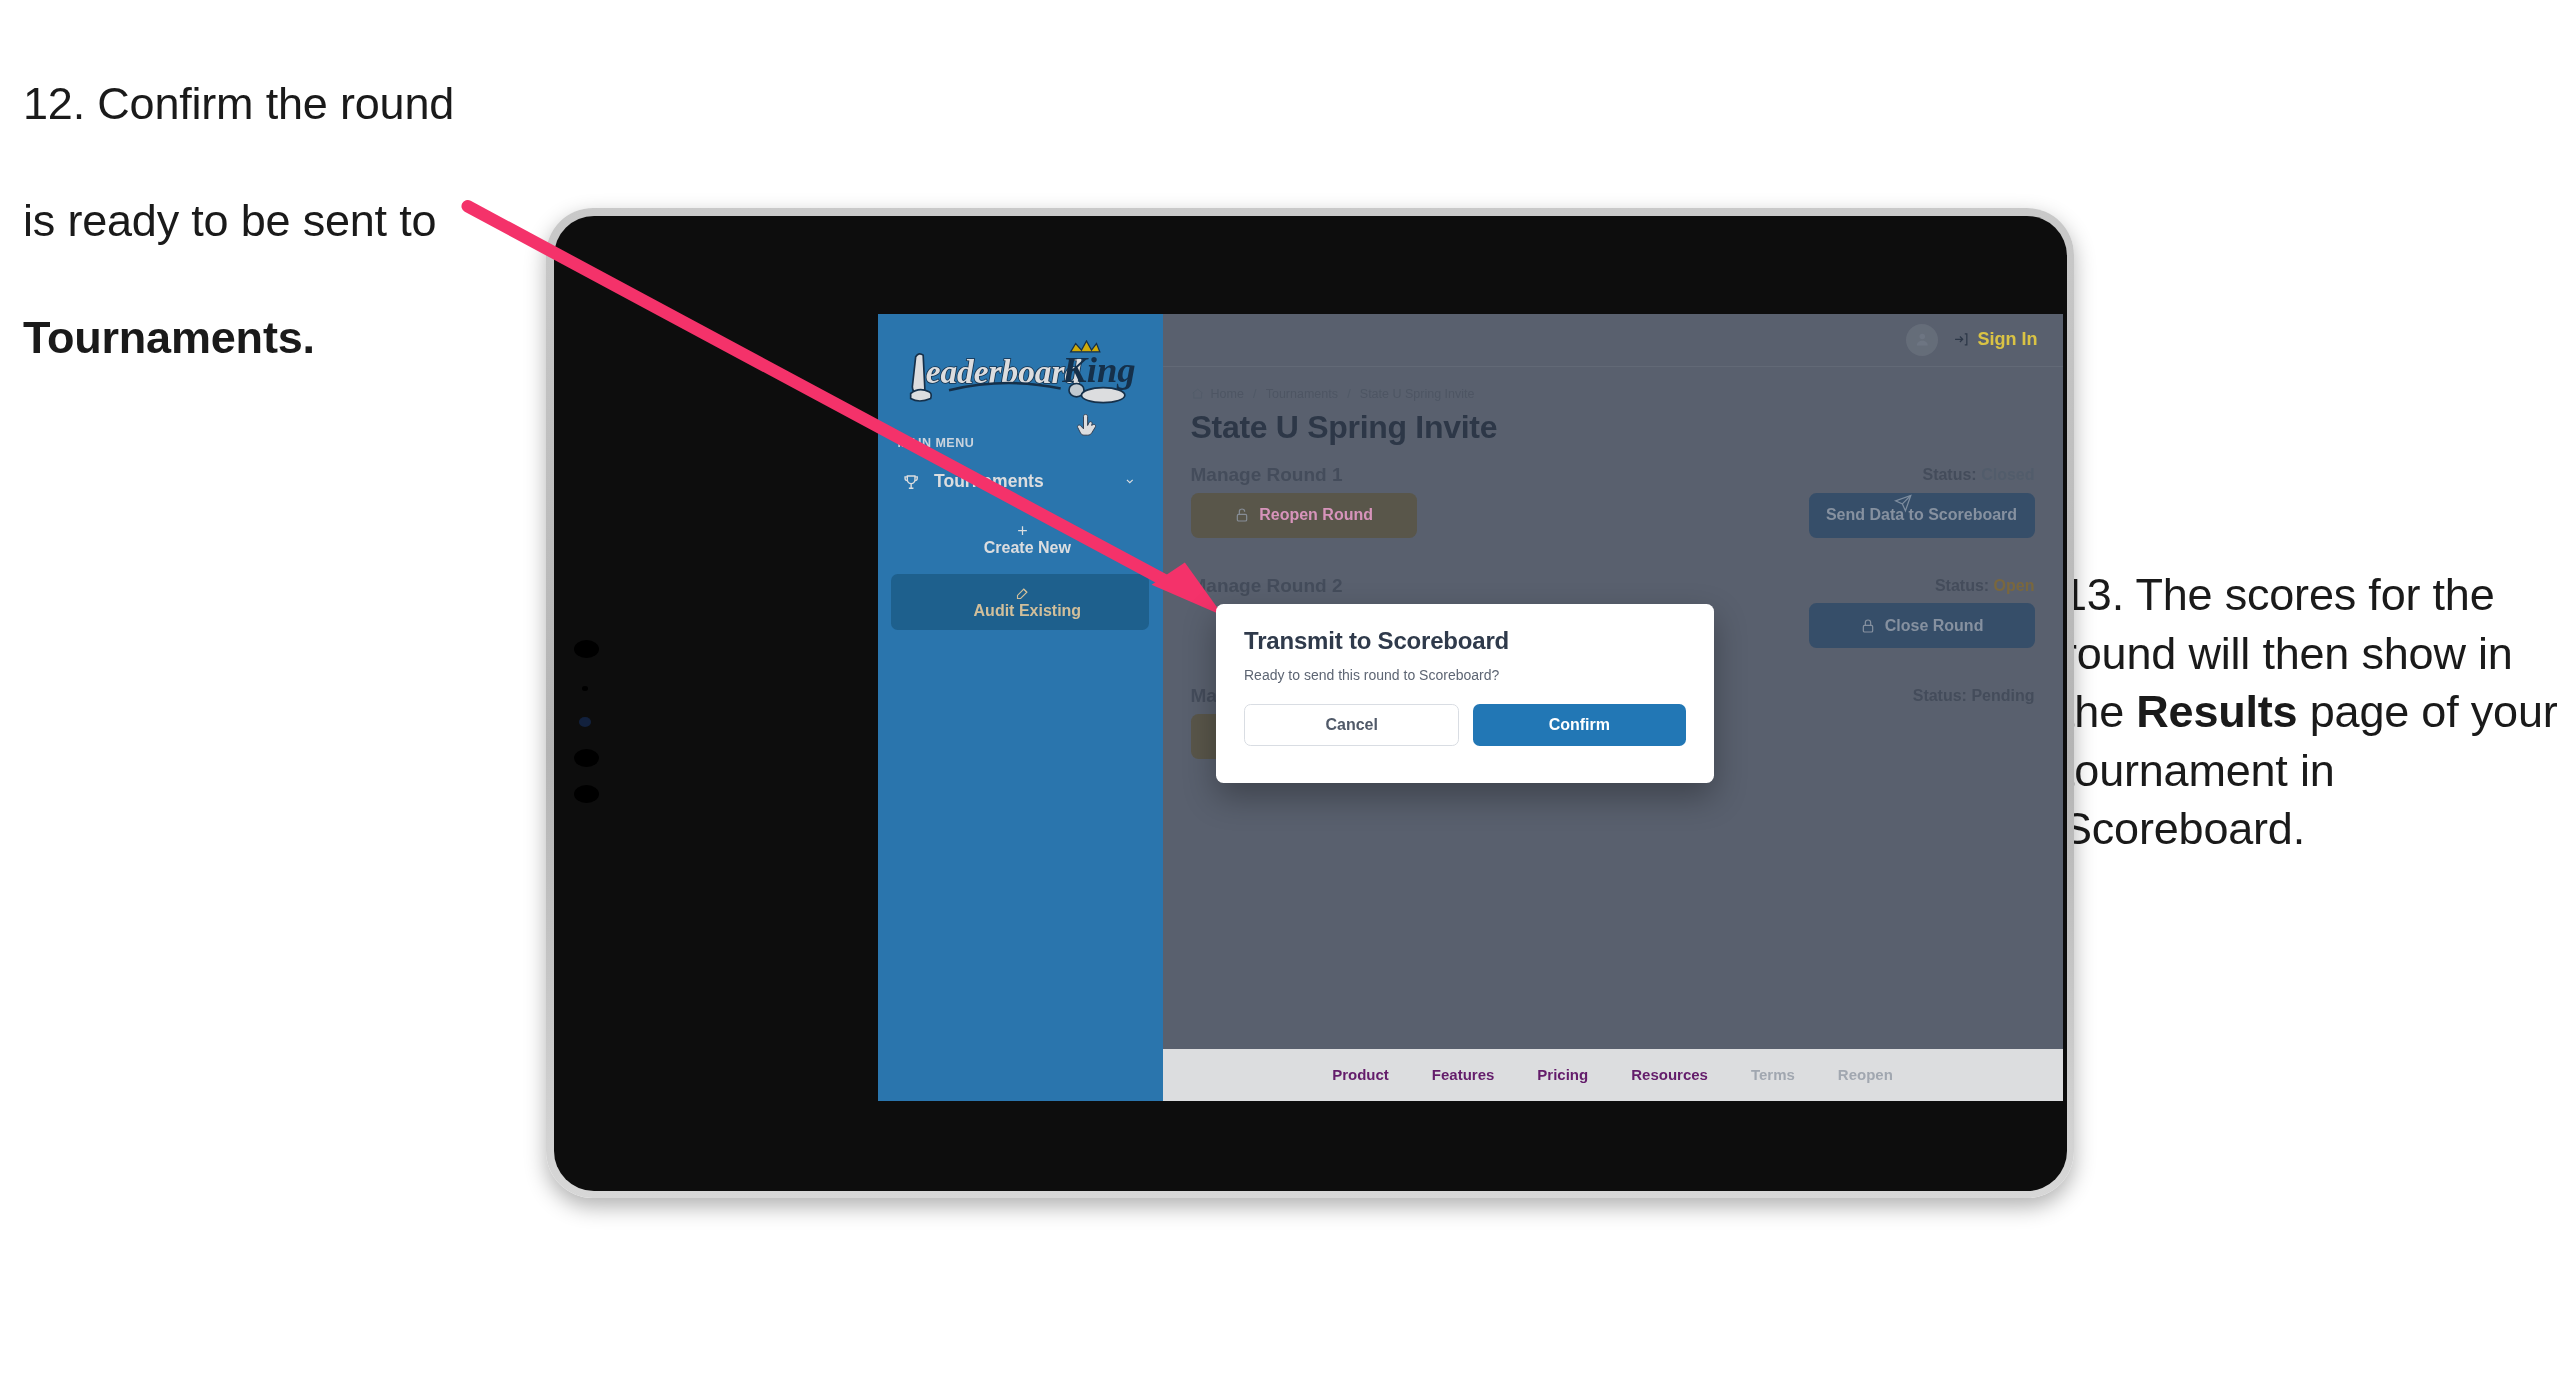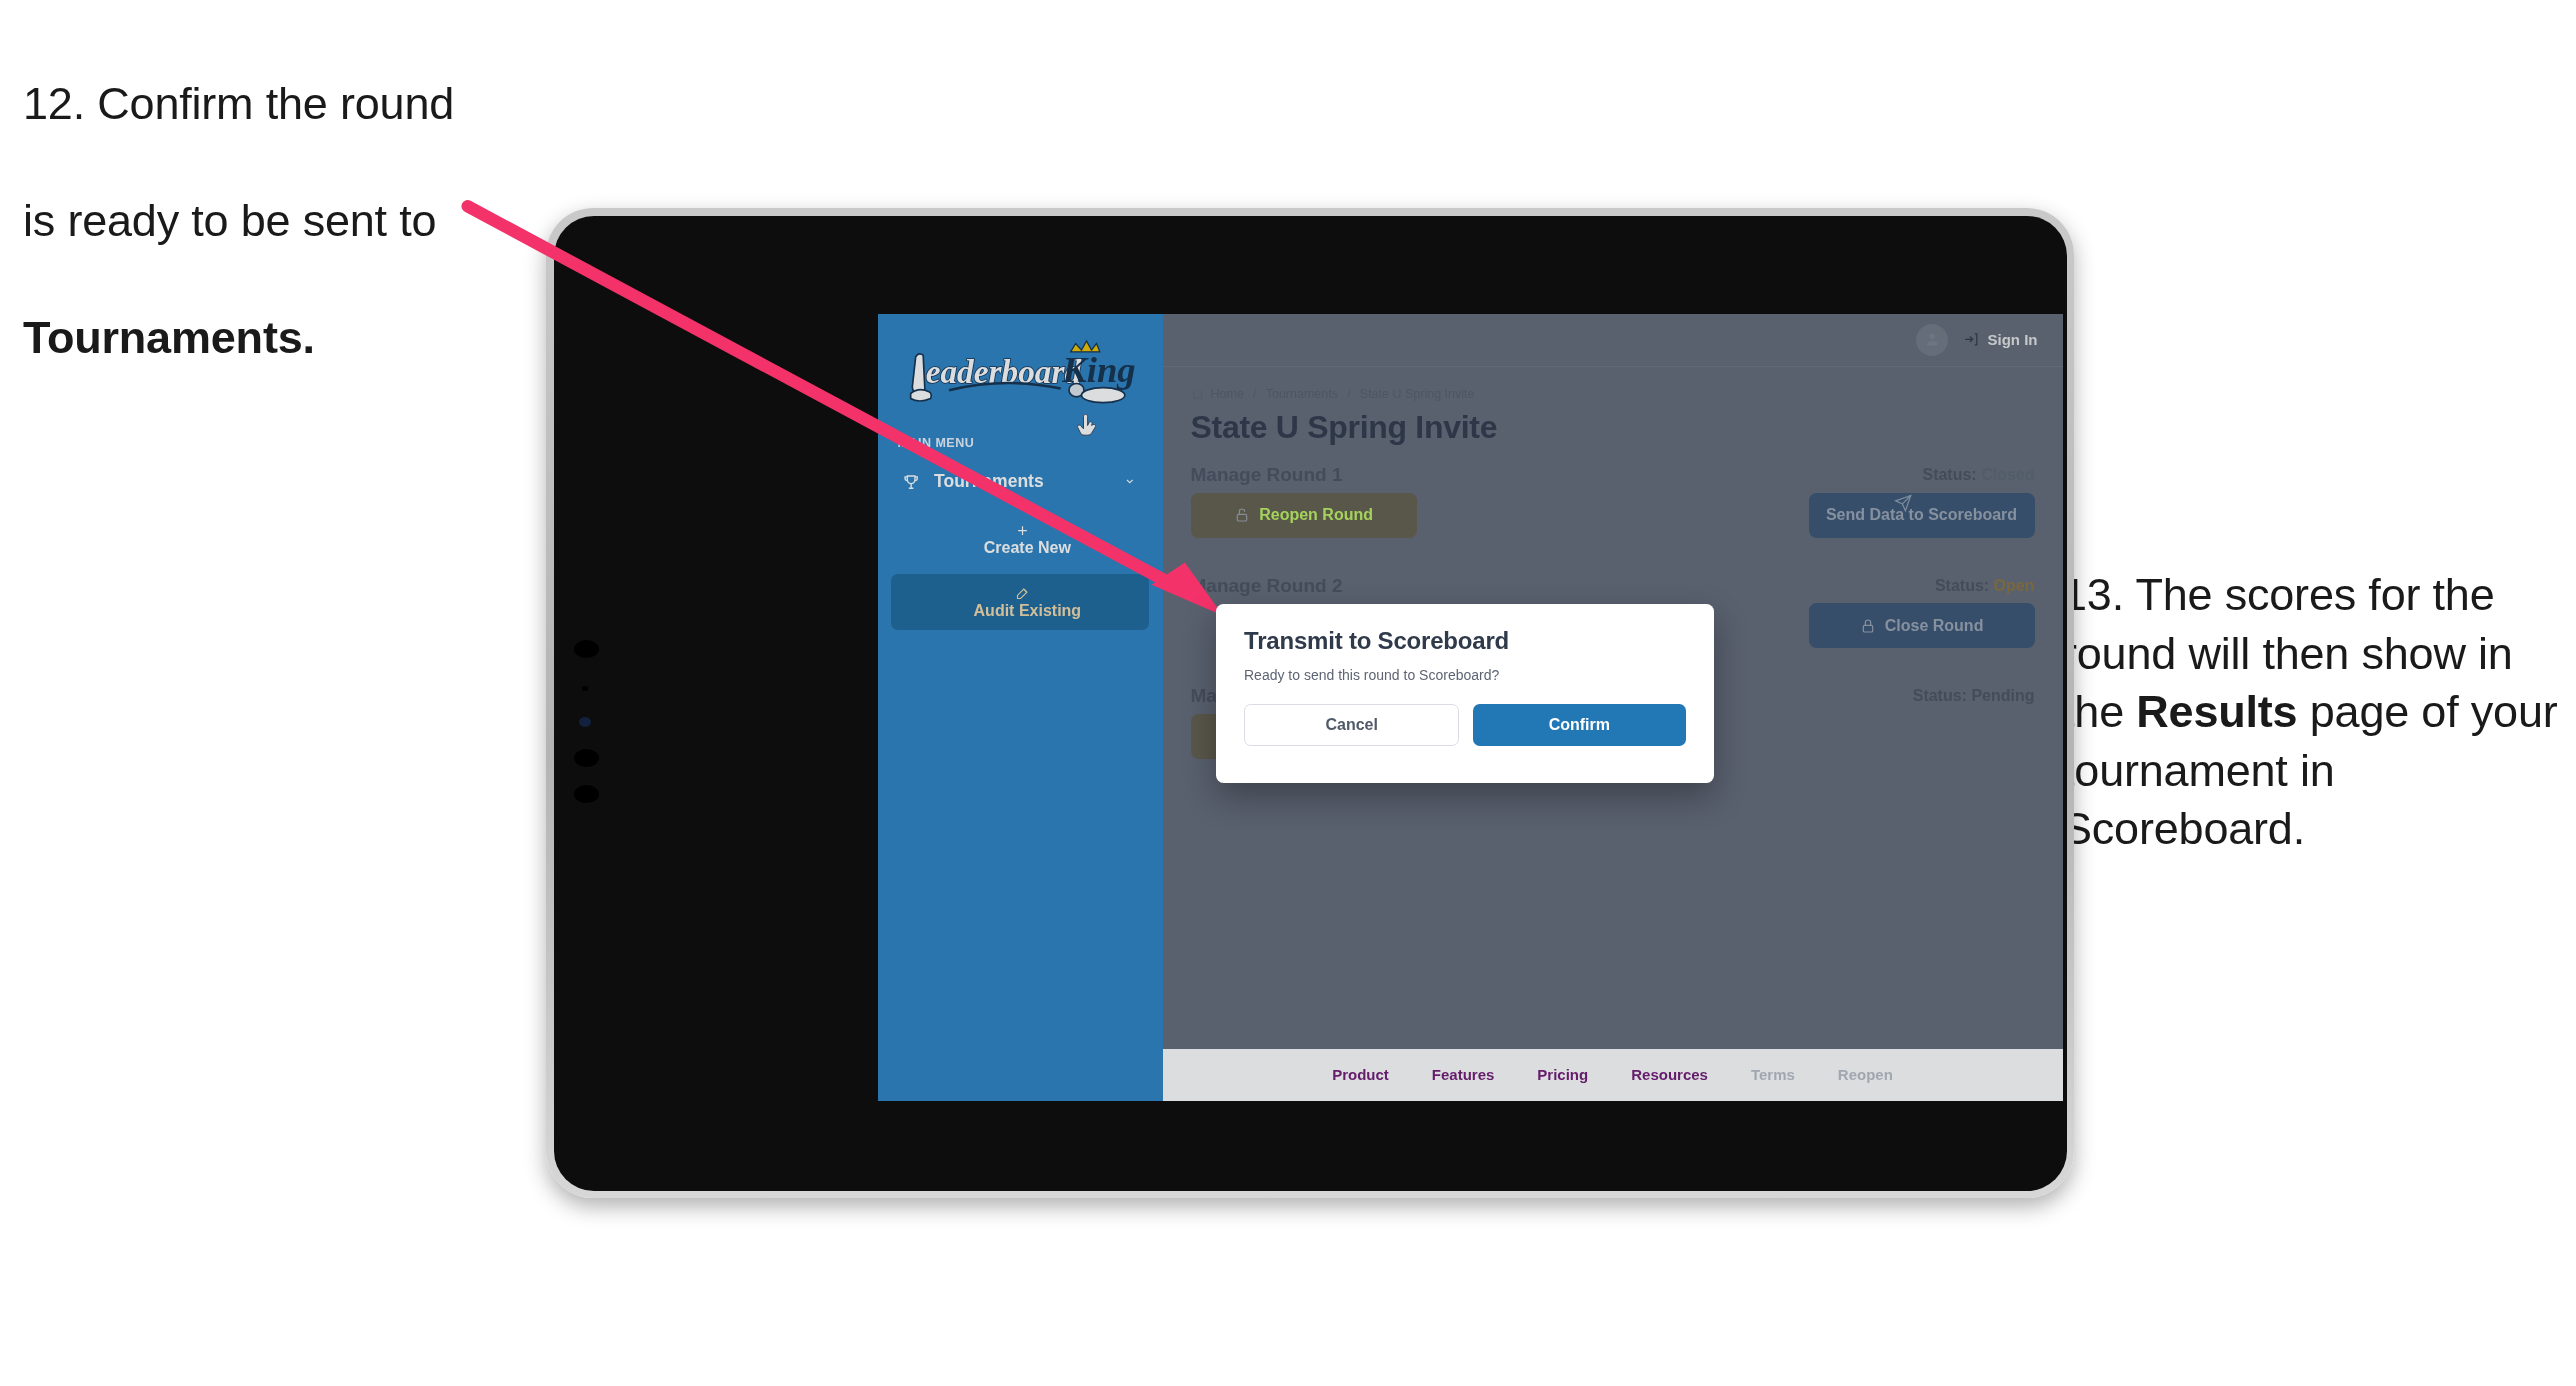--- a/index.html
+++ b/index.html
@@ -119,21 +119,21 @@
     display: flex; align-items: center; justify-content: flex-end;
     padding-right: 25px;
     border-bottom: 0.8px solid rgba(255,255,255,0.07);
   }
   .avatar {
     width: 32px; height: 32px; border-radius: 50%;
     background: rgba(255,255,255,0.10);
     display: flex; align-items: center; justify-content: center;
     margin-right: 15px;
   }
-  .signin { display: flex; align-items: center; color: #e5e5e5; font-size: 15px; font-weight: bold; }
+  .signin { display: flex; align-items: center; color: #fde047; font-size: 18px; font-weight: bold; }
   .signin .ico { margin-right: 7.5px; display: inline-flex; }
 
   .content { flex: 1; padding: 20px 28px 0 28px; }
   .crumbs { display: flex; align-items: center; color: #565e6c; font-size: 12.5px; margin-bottom: 8.3px; }
   .crumbs .home-ico { margin-right: 6.7px; display: inline-flex; }
   .crumbs .sep { margin: 0 9.2px; color: #596270; }
   .title { color: #2f3a4b; font-size: 32px; font-weight: bold; letter-spacing: -0.3px; margin-bottom: 18.3px; }
 
   .round-row { display: flex; align-items: center; justify-content: space-between; margin-bottom: 6.7px; }
   .round-name { color: #4b5362; font-size: 19px; font-weight: bold; }
@@ -144,21 +144,21 @@
 
   .btn-row { display: flex; align-items: center; justify-content: space-between; margin-bottom: 37px; }
   .btn {
     display: inline-flex; align-items: center; justify-content: center;
     height: 45px; min-width: 226px;
     border-radius: 7.5px;
     font-size: 16px; font-weight: bold;
     padding: 0 16.6px;
   }
   .btn .ico { margin-right: 9.2px; display: inline-flex; align-items: center; }
-  .btn-olive { background: #635f4e; color: #bef264; text-align: center; }
+  .btn-olive { background: #635f4e; color: #f9a8d4; text-align: center; }
   .btn-steel { background: #3a5573; color: #99a5b4; }
   .btn-ghost { background: transparent; color: #535b6a; }
   .btn-send  { position: relative; }
   .btn-send .plane { position: absolute; left: 50%; top: 1.7px; transform: translateX(-28px); }
 
   .footer {
     height: 52px;
     background: #ffffff;
     display: flex; align-items: center; justify-content: center;
     gap: 43px;

